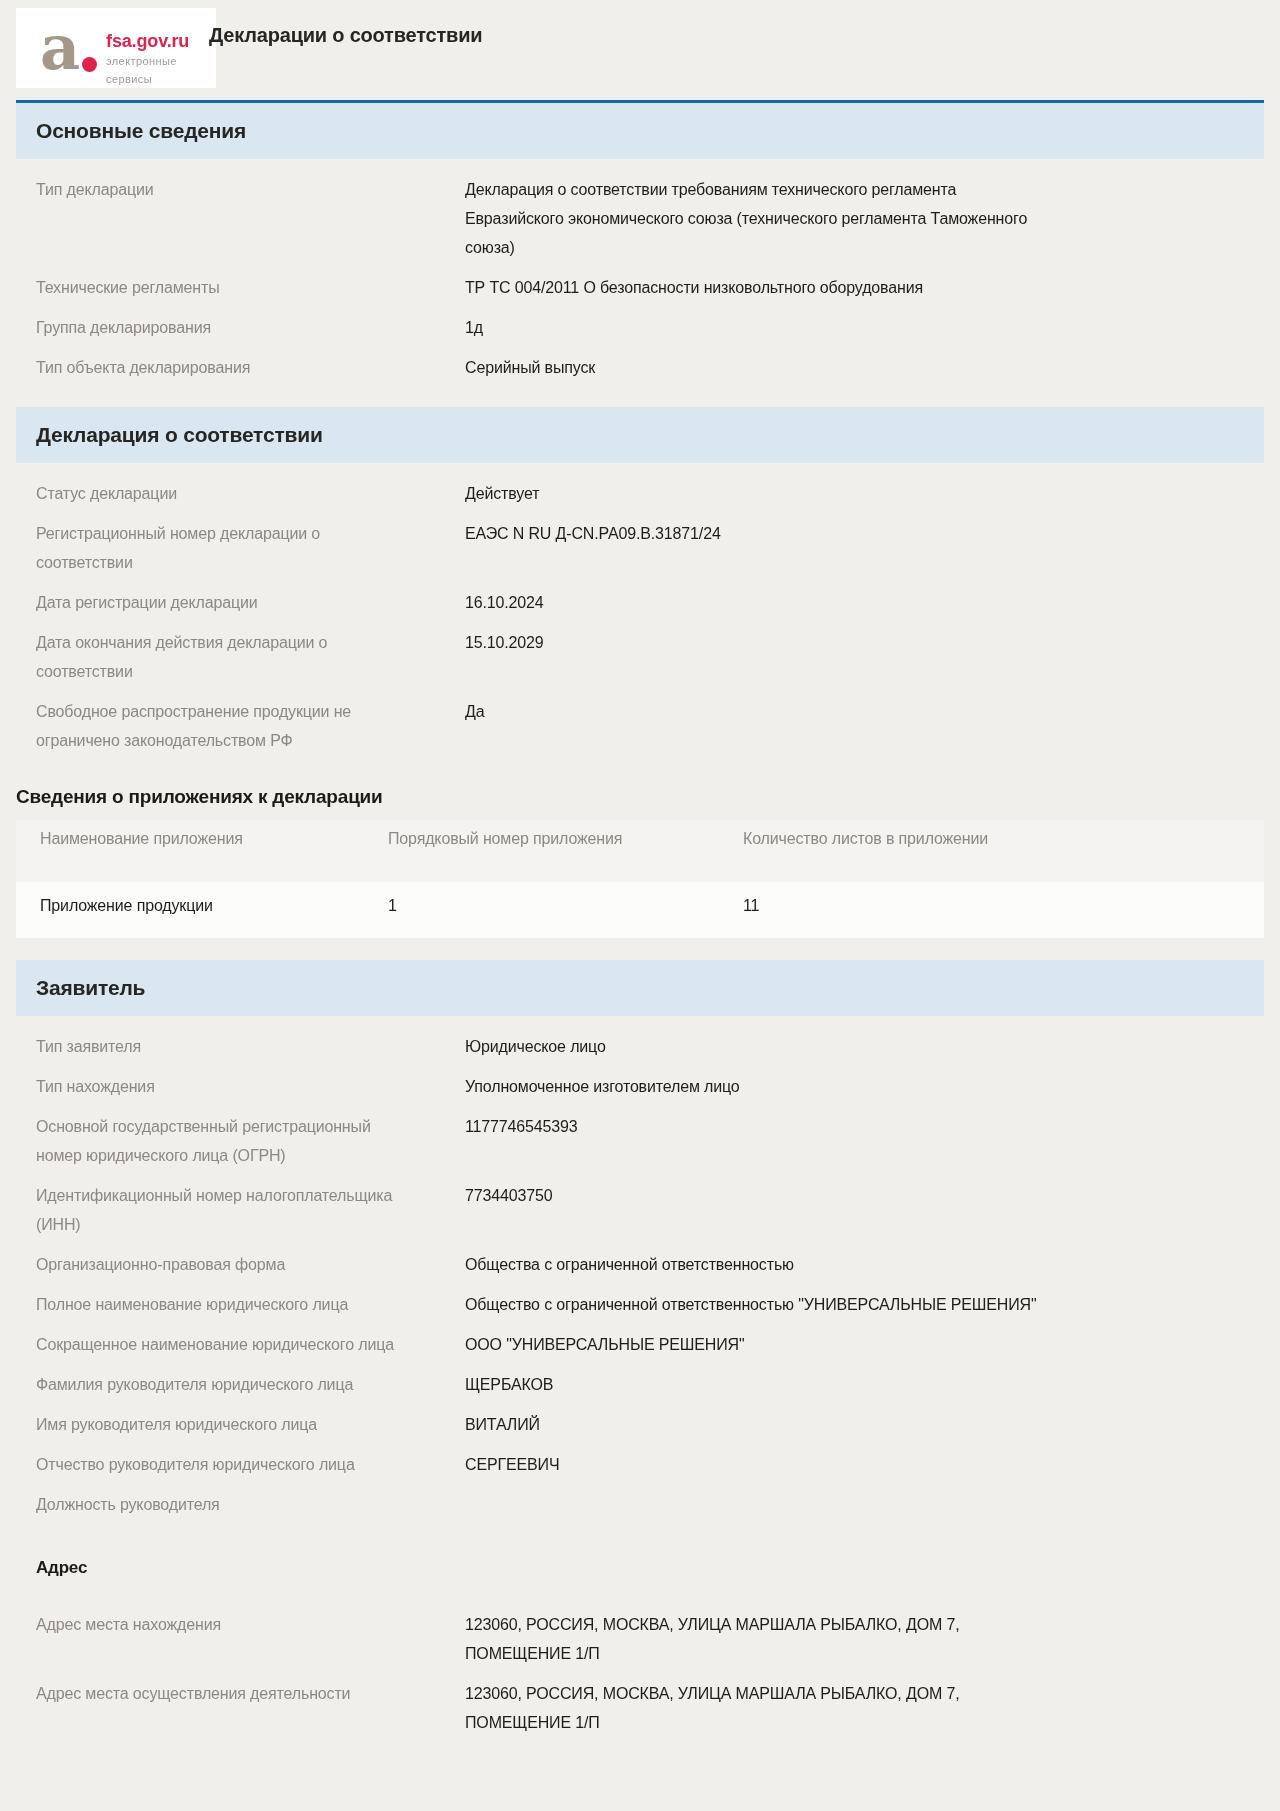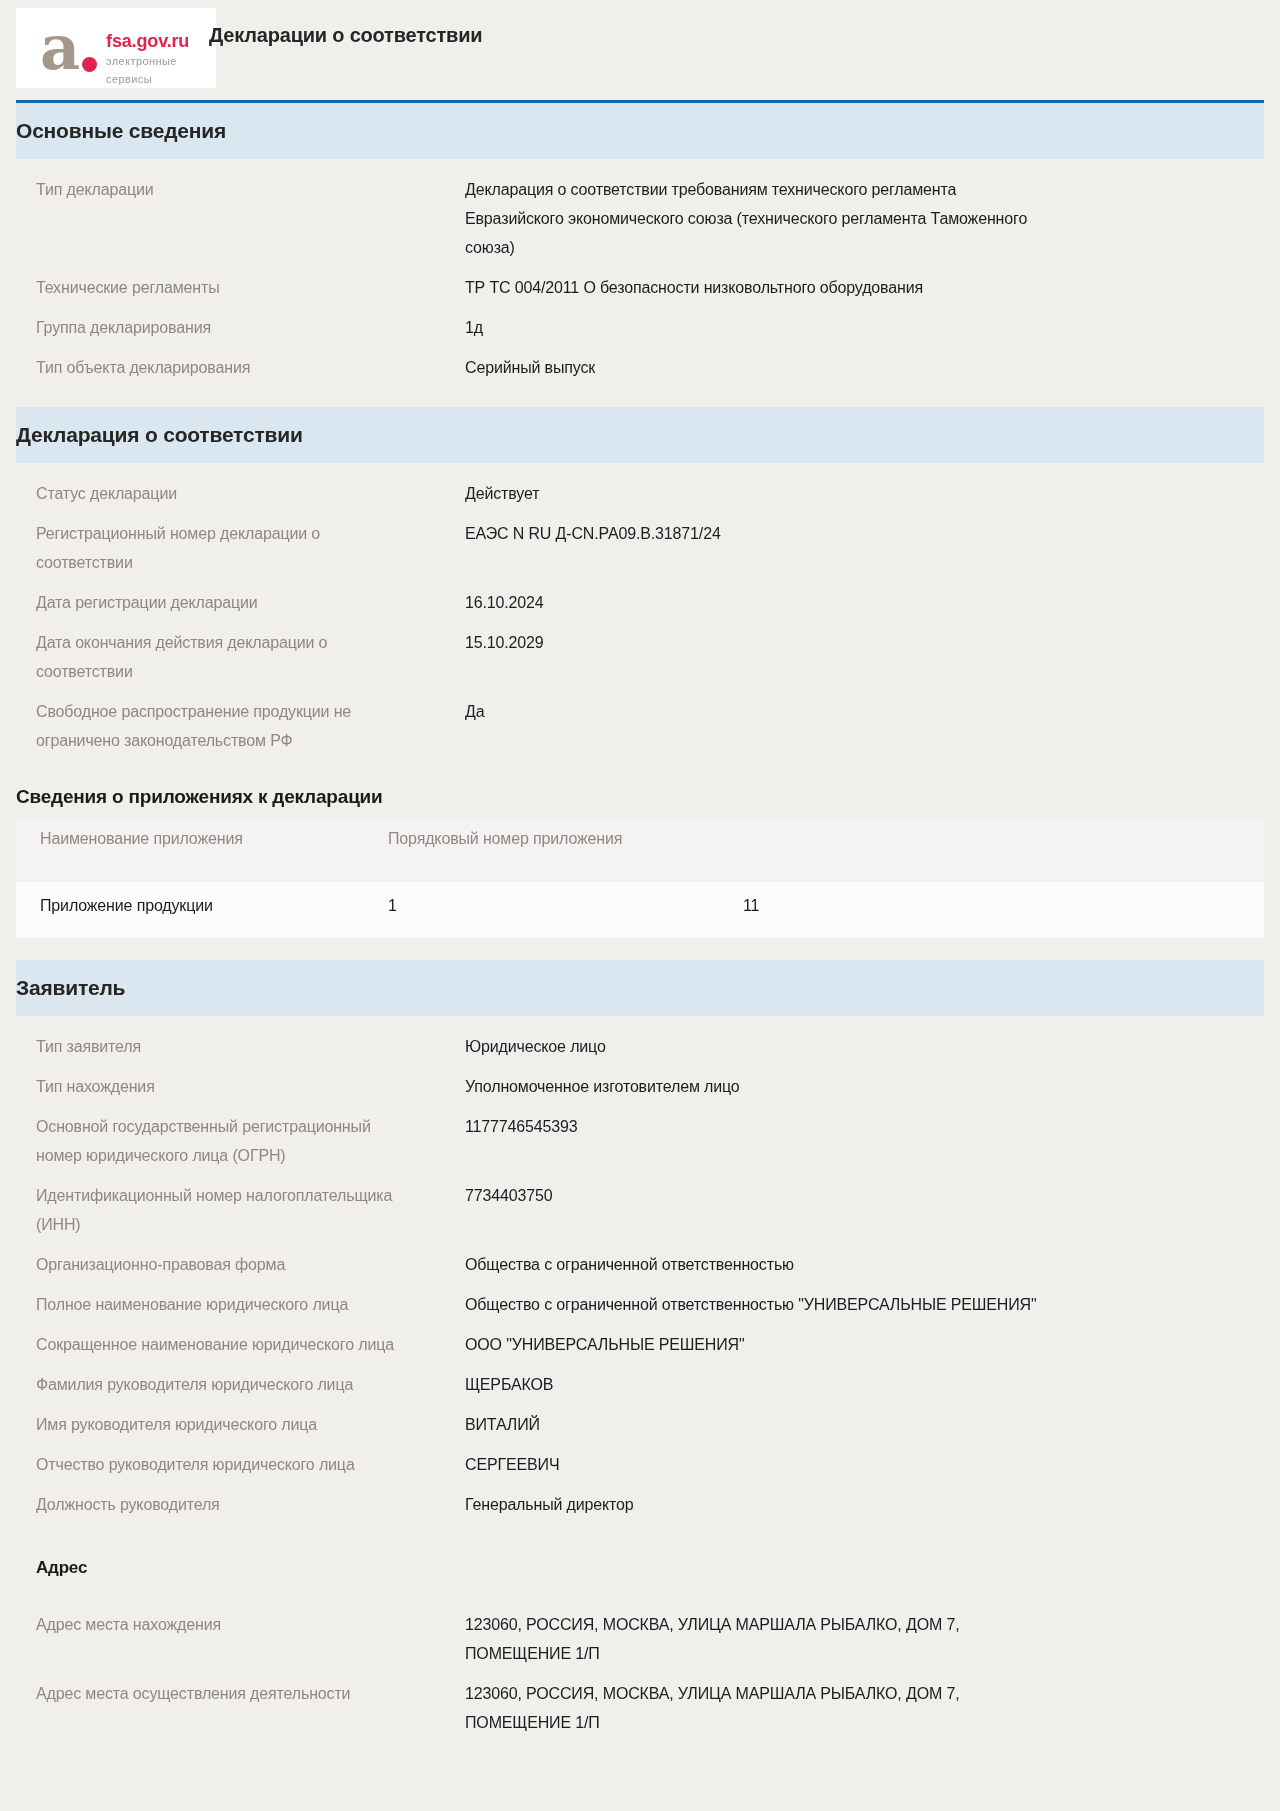--- a/index.html
+++ b/index.html
@@ -42,21 +42,21 @@
   .logo-text{margin-left:9px;padding-top:22px;}
   .logo-brand{font-size:18px;font-weight:bold;color:var(--brand-red);line-height:20px;}
   .logo-tagline{font-size:11px;color:var(--tagline-gray);letter-spacing:0.4px;margin-top:2px;}
   .page-title{
     position:absolute;left:209px;top:24px;
     font-size:20px;font-weight:bold;color:#262624;letter-spacing:-0.2px;
   }
   
   .section-bar{
     margin:0 16px;height:56px;background:var(--section-bg);
-    display:flex;align-items:center;
+    display:flex;align-items:center;padding-left:20px;
   }
   .section-bar.first{border-top:3px solid var(--accent-blue);height:59px;}
   .section-bar h2{font-size:21px;font-weight:bold;color:#262624;letter-spacing:-0.2px;}
   
   .kv-list{padding:16px 16px 14px 16px;}
   .kv-row{
     display:grid;grid-template-columns:370px 575px;column-gap:59px;
     padding-left:20px;margin-bottom:11px;
   }
   .kv-label{color:var(--label-gray);font-size:16px;line-height:29px;}
@@ -143,20 +143,21 @@
     </div>
   </div>
 </section>
 
 <section>
   <h3 class="appendix-heading">Сведения о приложениях к декларации</h3>
   <div class="appendix-table">
     <div class="t-row head">
       <div>Наименование приложения</div>
       <div>Порядковый номер приложения</div>
+      <div>Количество листов в приложении</div>
     </div>
     <div class="t-row body">
       <div>Приложение продукции</div>
       <div>1</div>
       <div>11</div>
     </div>
   </div>
   <div class="spacer-lg"></div>
 </section>
 
@@ -200,21 +201,20 @@
     <div class="kv-row">
       <div class="kv-label">Имя руководителя юридического лица</div>
       <div class="kv-value">ВИТАЛИЙ</div>
     </div>
     <div class="kv-row">
       <div class="kv-label">Отчество руководителя юридического лица</div>
       <div class="kv-value">СЕРГЕЕВИЧ</div>
     </div>
     <div class="kv-row">
       <div class="kv-label">Должность руководителя</div>
-      <div class="kv-value">Генеральный директор</div>
     </div>
   </div>
   <h4 class="sub-heading">Адрес</h4>
   <div class="kv-list" style="padding-top:0;">
     <div class="kv-row">
       <div class="kv-label">Адрес места нахождения</div>
       <div class="kv-value">123060, РОССИЯ, МОСКВА, УЛИЦА МАРШАЛА РЫБАЛКО, ДОМ 7, ПОМЕЩЕНИЕ 1/П</div>
     </div>
     <div class="kv-row">
       <div class="kv-label">Адрес места осуществления деятельности</div>

